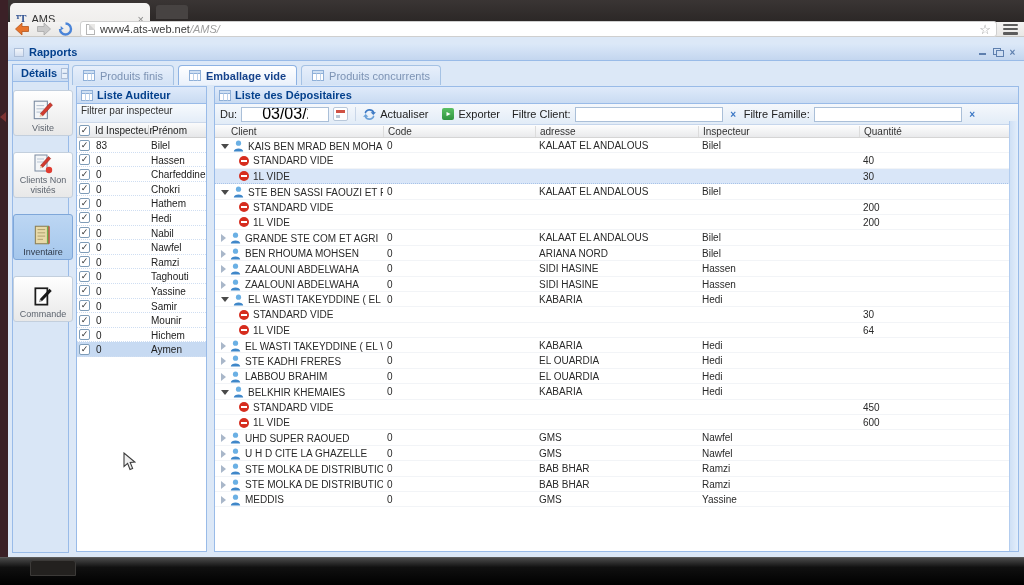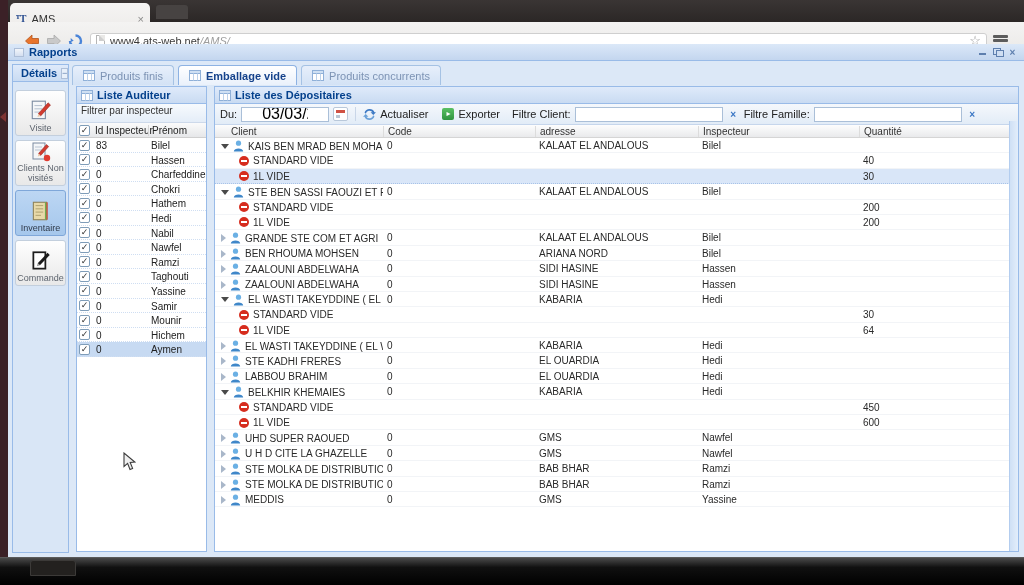--- a/index.html
+++ b/index.html
@@ -11,23 +11,23 @@
   .browser { position:absolute; left:8px; top:0; width:1016px; height:557px; background:#dce8f7; }
   .tabbar { position:absolute; left:0; top:0; right:0; height:22px;
             background:linear-gradient(#3a3534,#2b2726); }
   .tab { position:absolute; left:2px; top:3px; width:140px; height:19px;
          background:linear-gradient(#f5f4f3,#eceae8); border-radius:5px 5px 0 0;
          display:flex; align-items:center; padding:16px 6px; gap:5px; font-size:11px; color:#333; }
   .favicon { font-family:"Liberation Serif",serif; font-weight:bold; color:#2a4d8f; font-size:10px; line-height:10px; }
   .tab-title { flex:1; overflow:hidden; white-space:nowrap; }
   .tab-close { color:#8a8a8a; font-size:11px; line-height:11px; }
   .newtab { position:absolute; left:148px; top:5px; width:32px; height:14px; background:#474342; border-radius:3px 3px 0 0; }
-  .toolbar { position:absolute; left:0; top:22px; right:0; height:38px;
+  .toolbar { position:absolute; left:0; top:22px; right:0; height:15px;
              background:linear-gradient(#f4f3f2,#e9e8e6); border-bottom:1px solid #c9c8c5;
-             display:flex; align-items:center; padding:0 16px; gap:6px; }
+             display:flex; align-items:center; padding:0 6px; gap:6px; }
   .navic { width:16px; height:14px; display:inline-block; }
   .urlbar { flex:1; height:16px; background:#fff; border:1px solid #cfcfcf; border-radius:3px;
             display:flex; align-items:center; padding:0 5px; gap:5px; font-size:11px; }
   .doc-ic { width:9px; height:11px; border:1px solid #b5b5b5; background:#fff; position:relative; }
   .doc-ic::after { content:""; position:absolute; right:-1px; top:-1px; border:3px solid;
                    border-color:#e9e8e6 #e9e8e6 #cfcfcf #cfcfcf; }
   .url-host { color:#3a3a3a; }
   .url-path { color:#9d9d9d; }
   .star { margin-left:auto; color:#9a9a9a; font-size:13px; line-height:13px; }
   .menu-ic { width:15px; height:11px; display:flex; flex-direction:column; justify-content:space-between; }
@@ -48,21 +48,21 @@
   .wt.rest::after { content:""; position:absolute; left:3.5px; top:3.5px; width:6px; height:5px; border:1.5px solid #5e7fae; background:#cfdef2; }
 
   
   .panel { position:absolute; border:1px solid #99bbe8; background:#fff; }
   .p-hdr { height:17px; background:linear-gradient(#dfeafa,#c9dbf2); border-bottom:1px solid #99bbe8;
            display:flex; align-items:center; gap:4px; padding:0 4px; }
   .p-title { font-size:11px; font-weight:bold; color:#04408c; white-space:nowrap; }
 
   
   .details { left:4px; top:20px; width:57px; height:489px; background:#d9e6f6; }
-  .nav-btn { width:51px; height:46px; margin:4px auto 4px; border:1px solid #c3cfdd; border-radius:3px;
+  .nav-btn { width:60px; height:46px; margin:4px auto 16px; border:1px solid #c3cfdd; border-radius:3px;
              background:linear-gradient(#fefefe,#e8e8e8); display:flex; flex-direction:column;
              align-items:center; justify-content:flex-end; padding-bottom:2px; }
   .nav-btn.active { background:linear-gradient(#bcd6f3,#a5c7ec); border-color:#7fa7d9; }
   .nav-btn svg { margin-bottom:1px; }
   .nav-lbl { font-size:9px; color:#5d646e; text-align:center; line-height:9.5px; }
   .nav-btn.active .nav-lbl { color:#2f3a4a; }
 
   
   .tabstrip { position:absolute; left:64px; top:20px; right:4px; height:21px; display:flex; gap:4px; align-items:flex-end; }
   .atab { height:20px; border:1px solid #a5c2e4; border-bottom:none; border-radius:4px 4px 0 0;

